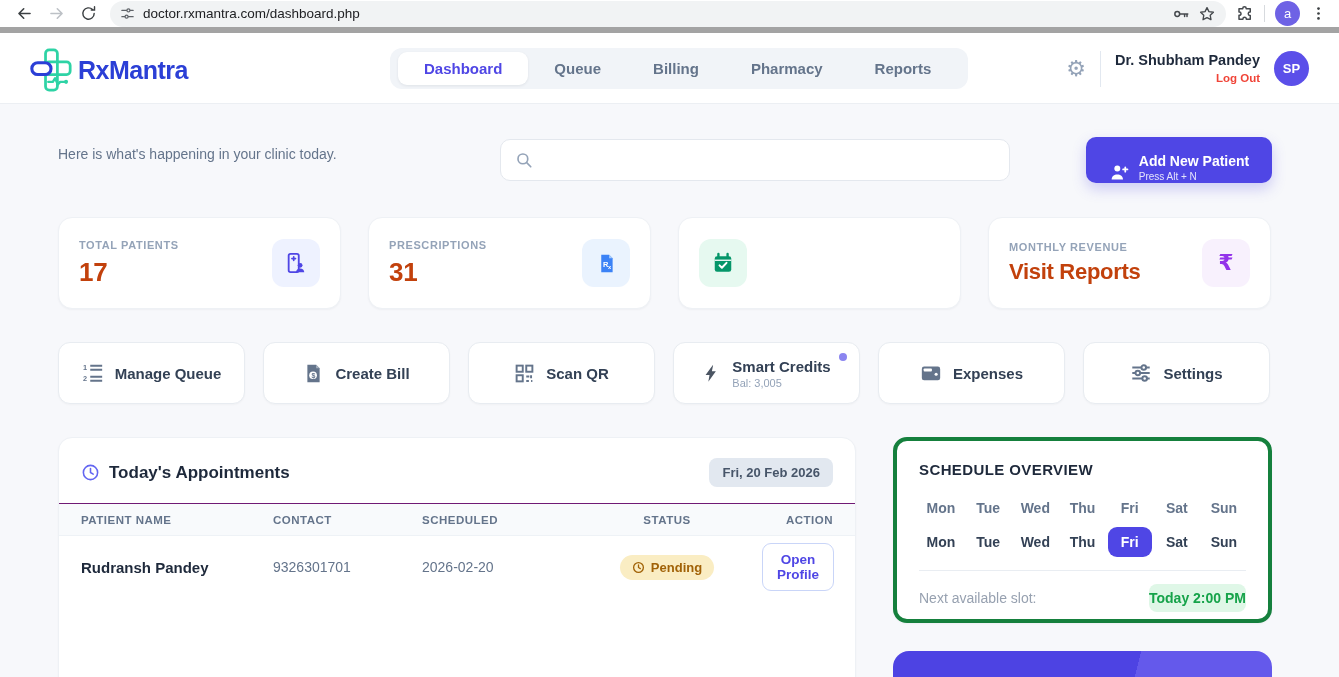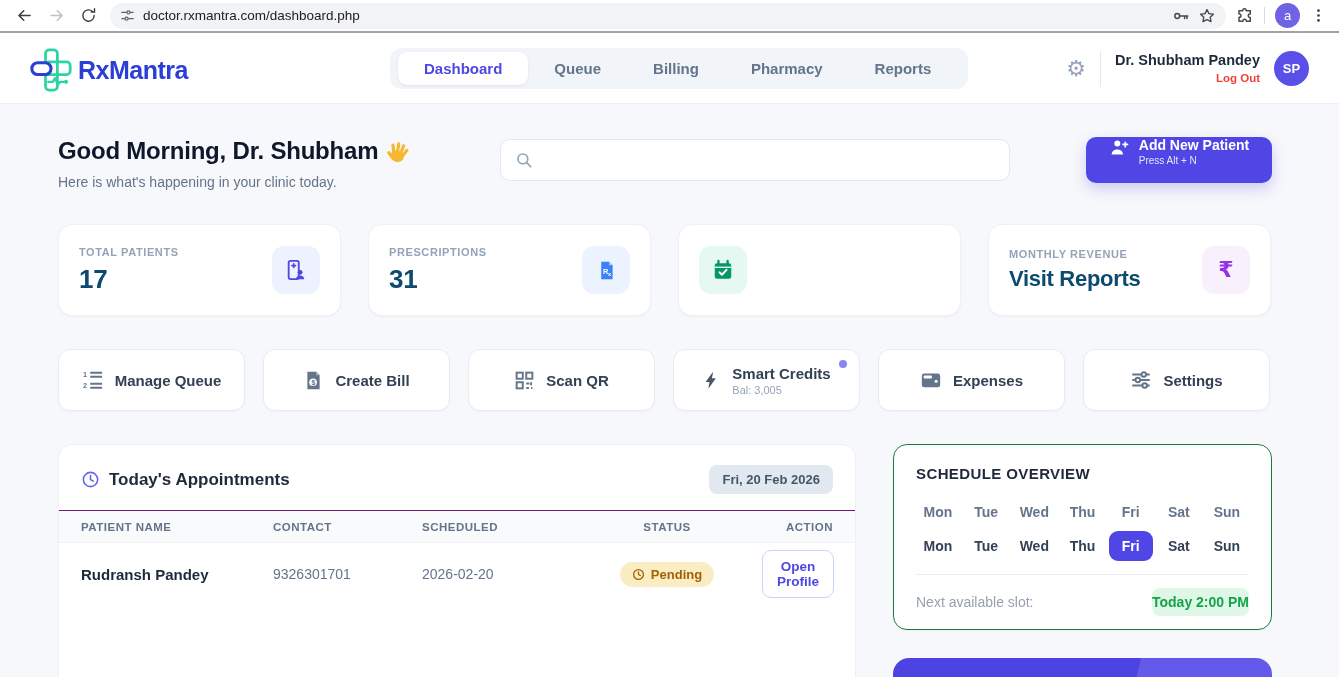--- a/index.html
+++ b/index.html
@@ -1,20 +1,20 @@
 <!DOCTYPE html>
 <html><head>
 <meta charset="utf-8">
 <style>
   * { margin:0; padding:0; box-sizing:border-box; }
   html,body { width:1339px; height:677px; overflow:hidden; }
   body { font-family:"Liberation Sans","DejaVu Sans",sans-serif; background:#F7F8FB; }
 
   
-  .chrome { height:33px; background:#FFFFFF; border-bottom:2px solid #a3a3a3;
+  .chrome { height:33px; background:#FFFFFF; border-bottom:6px solid #a3a3a3;
             display:flex; align-items:center; padding:0 10px; gap:4px; }
   .chrome .nav-btn { width:28px; height:28px; display:flex; align-items:center; justify-content:center;
                      border-radius:50%; flex:0 0 auto; }
   .omnibox { flex:1; height:26px; background:#F1F3F4; border-radius:13px; margin:0 6px 0 4px;
              display:flex; align-items:center; padding:0 10px; gap:8px; }
   .omnibox .url { font-size:13.5px; color:#202124; flex:1; }
   .chrome-right { display:flex; align-items:center; gap:10px; padding-right:2px; }
   .chrome-divider { width:1px; height:17px; background:#D7DADE; }
   .chrome-avatar { width:25px; height:25px; border-radius:50%; background:#6E62E5; color:#fff;
                    font-size:13px; display:flex; align-items:center; justify-content:center; }
@@ -44,33 +44,33 @@
   .greet-block { width:442px; }
   .greet-title { font-size:24px; font-weight:800; color:#0F172A; letter-spacing:-0.2px;
                  display:flex; align-items:center; gap:8px; }
   .greet-sub { margin-top:9px; font-size:14px; color:#64748B; }
   .searchbar { width:510px; height:42px; background:#fff; border:1px solid #E4E8EE; border-radius:10px;
                display:flex; align-items:center; padding:0 14px; gap:9px; margin-top:2px; }
   .searchbar input { border:none; outline:none; flex:1; font-size:14.5px; color:#334155;
                      font-family:inherit; background:transparent; }
   .searchbar input::placeholder { color:#99A3B2; }
   .add-btn { margin-left:auto; width:186px; height:46px; background:#4F46E5; border:none; border-radius:10px;
-             display:flex; align-items:flex-start; justify-content:center; gap:9px; cursor:pointer;
+             display:flex; align-items:flex-end; justify-content:center; gap:9px; cursor:pointer;
              box-shadow:0 6px 14px rgba(79,70,229,.25); }
   .add-btn-txt { text-align:left; color:#fff; line-height:1.25; }
   .add-btn-main { font-size:14px; font-weight:bold; }
   .add-btn-sub { font-size:10px; opacity:.85; }
 
   
   .stats { margin-top:34px; display:grid; grid-template-columns:repeat(4,283px); gap:27px; }
   .stat-card { height:92px; background:#fff; border-radius:14px; border:1px solid #EEF1F5;
                box-shadow:0 1px 2px rgba(16,24,40,.04); padding:18px 20px; display:flex;
                align-items:center; justify-content:space-between; }
   .stat-label { font-size:11px; font-weight:bold; color:#94A3B8; letter-spacing:.6px; }
-  .stat-value { margin-top:6px; font-size:26px; font-weight:800; color:#0c4a6e; letter-spacing:-0.3px; }
+  .stat-value { margin-top:6px; font-size:26px; font-weight:800; color:#c2410c; letter-spacing:-0.3px; }
   .stat-value.small { font-size:22px; }
   .stat-tile { width:48px; height:48px; border-radius:12px; display:flex; align-items:center; justify-content:center; }
 
   
   .actions { margin-top:33px; display:grid; grid-template-columns:repeat(6,187px); gap:18px; }
   .action-btn { position:relative; height:62px; background:#fff; border:1px solid #E8ECF1; border-radius:12px;
                 display:flex; align-items:center; justify-content:center; gap:11px; cursor:pointer;
                 box-shadow:0 1px 2px rgba(16,24,40,.03); }
   .action-label { font-size:15px; font-weight:bold; color:#334155; }
   .action-sub { font-size:11px; color:#94A3B8; margin-top:2px; }
@@ -93,21 +93,21 @@
   .th.right, .td.right { text-align:right; }
   .tbl-row { height:62px; }
   .td-name { font-size:15px; font-weight:bold; color:#1E293B; }
   .td-muted { font-size:14px; color:#64748B; }
   .badge-pending { display:inline-flex; align-items:center; gap:6px; background:#FAEDC3; color:#A16207;
                    font-size:13px; font-weight:bold; padding:5px 12px; border-radius:999px; }
   .open-profile { background:#fff; border:1px solid #C9D5F8; color:#4F46E5; font-size:13.5px; font-weight:bold;
                   padding:8px 14px; border-radius:9px; cursor:pointer; font-family:inherit; }
 
   .right-col { width:379px; display:flex; flex-direction:column; }
-  .sched-card { height:186px; background:#fff; border-radius:14px; border:1px solid #15803d;
+  .sched-card { height:186px; background:#fff; border-radius:14px; border:4px solid #15803d;
                 box-shadow:0 1px 2px rgba(16,24,40,.04); padding:20px 22px; }
   .sched-title { font-size:15px; font-weight:800; color:#1E293B; letter-spacing:.4px; }
   .day-row { margin-top:15px; display:flex; justify-content:space-between; }
   .day-row.second { margin-top:4px; }
   .day { width:44px; text-align:center; font-size:14px; color:#64748B; font-weight:bold; padding:7px 0; }
   .day-row.second .day { color:#334155; }
   .day.active { background:#4F46E5; color:#fff !important; border-radius:9px; }
   .sched-divider { margin-top:13px; border-top:1px solid #E9EDF2; }
   .sched-foot { margin-top:13px; display:flex; align-items:center; }
   .slot-label { font-size:14px; color:#97A1B0; }
@@ -191,33 +191,20 @@
       <div class="logout">Log Out</div>
     </div>
     <span class="sp-avatar">SP</span>
   </div>
 </div>
 
 <div class="main">
 
   <div class="greet-row">
     <div class="greet-block">
-      <div class="greet-title">
-        <span>Good Morning, Dr. Shubham</span>
-        <svg viewBox="0 0 28 28" width="25" height="25" style="transform:rotate(14deg)">
-          <g stroke="#F5B82E" stroke-width="3.6" stroke-linecap="round">
-            <line x1="9" y1="16" x2="6.2" y2="8.5"></line>
-              <line x1="13" y1="15" x2="12.2" y2="5.5"></line>
-            <line x1="17" y1="15" x2="18" y2="6.5"></line>
-              <line x1="20" y1="17" x2="22.8" y2="10.5"></line>
-          </g>
-          <ellipse cx="13.8" cy="19.5" rx="7.6" ry="6.4" fill="#F5B82E"></ellipse>
-          <line x1="7.5" y1="21" x2="3.8" y2="18" stroke="#F5B82E" stroke-width="3.6" stroke-linecap="round"></line>
-        </svg>
-      </div>
       <div class="greet-sub">Here is what's happening in your clinic today.</div>
     </div>
     <div class="searchbar">
       <svg viewBox="0 0 24 24" width="18" height="18" fill="none" stroke="#94A3B8" stroke-width="2.2" stroke-linecap="round">
           <circle cx="10.5" cy="10.5" r="6.5"></circle>
           <path d="M15.6 15.6L21 21"></path>
         </svg>
     </div>
     <button class="add-btn">
       <svg viewBox="0 0 24 24" width="21" height="21">

